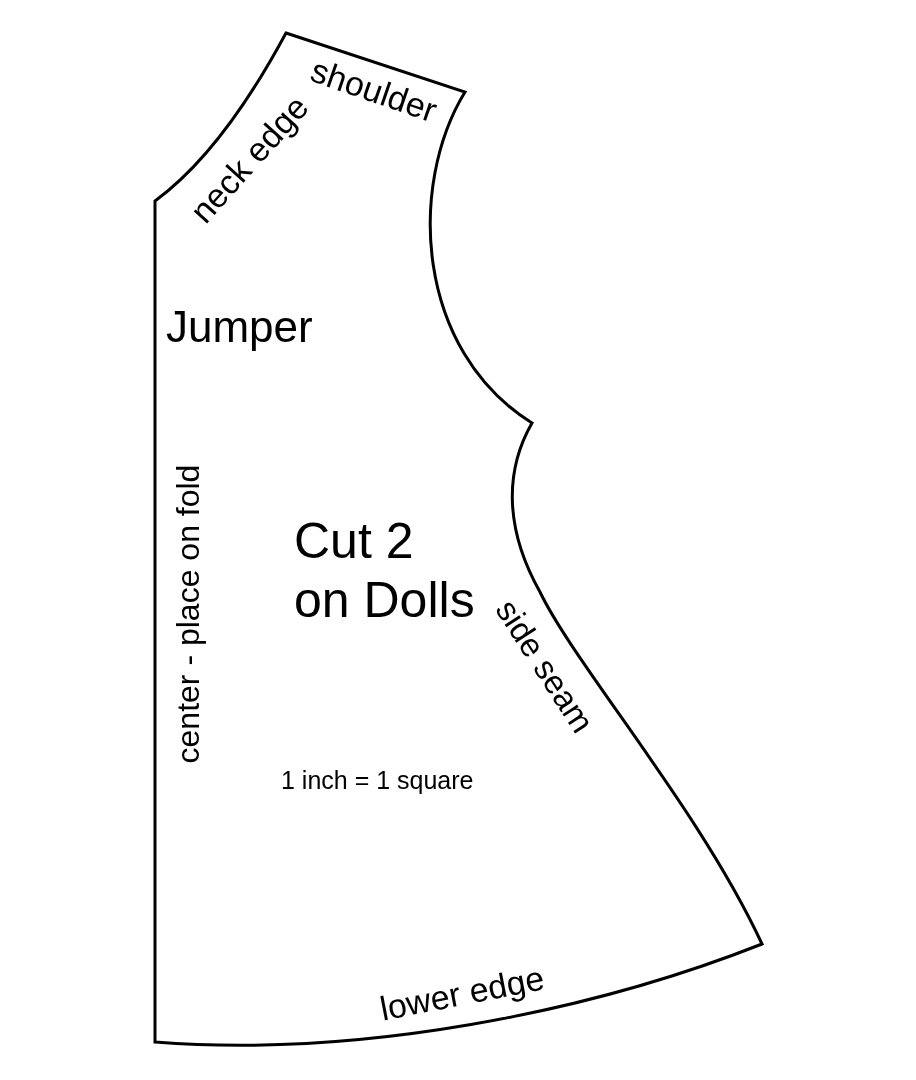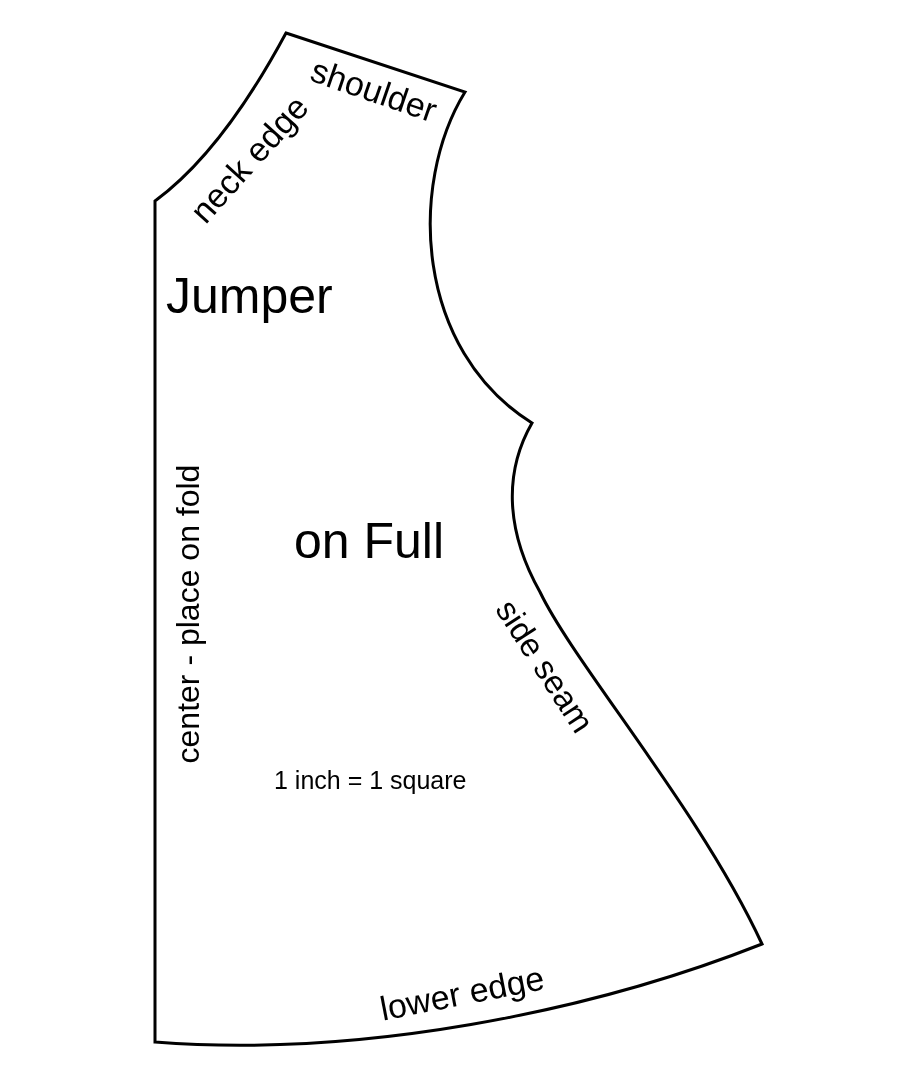--- a/index.html
+++ b/index.html
@@ -50,31 +50,31 @@
     left: 462px; top: 993px;
     font-size: 34px;
     transform: translate(-50%,-50%) rotate(-11deg);
   }
   #label-center-fold {
     left: 188px; top: 614px;
     font-size: 32px;
     transform: translate(-50%,-50%) rotate(-90deg);
   }
   #pattern-title {
-    left: 166px; top: 269px;
-    font-size: 50px;
+    left: 166px; top: 299px;
+    font-size: 44px;
     line-height: 55px;
   }
   #cut-instruction {
     left: 294px; top: 512px;
     font-size: 50px;
     line-height: 59px;
   }
   #scale-note {
-    left: 274px; top: 766px;
+    left: 281px; top: 766px;
     font-size: 25px;
     line-height: 28px;
   }
 </style>
 </head>
 <body>
 
 <div id="stage">
 
   <svg id="outline-svg" width="916" height="1080" viewBox="0 0 916 1080">
@@ -97,18 +97,19 @@
 
   <div class="lbl edge-label" id="label-lower-edge">lower edge</div>
 
   <div class="lbl edge-label" id="label-center-fold">center - place on fold</div>
 
   <div class="lbl" id="pattern-title">
     <div>Jumper</div>
   </div>
 
   <div class="lbl" id="cut-instruction">
-    <div>on Full</div>
+    <div>Cut 2</div>
+    <div>on Dolls</div>
   </div>
 
   <div class="lbl" id="scale-note">1 inch = 1 square</div>
 
 </div>
 
 </body></html>

